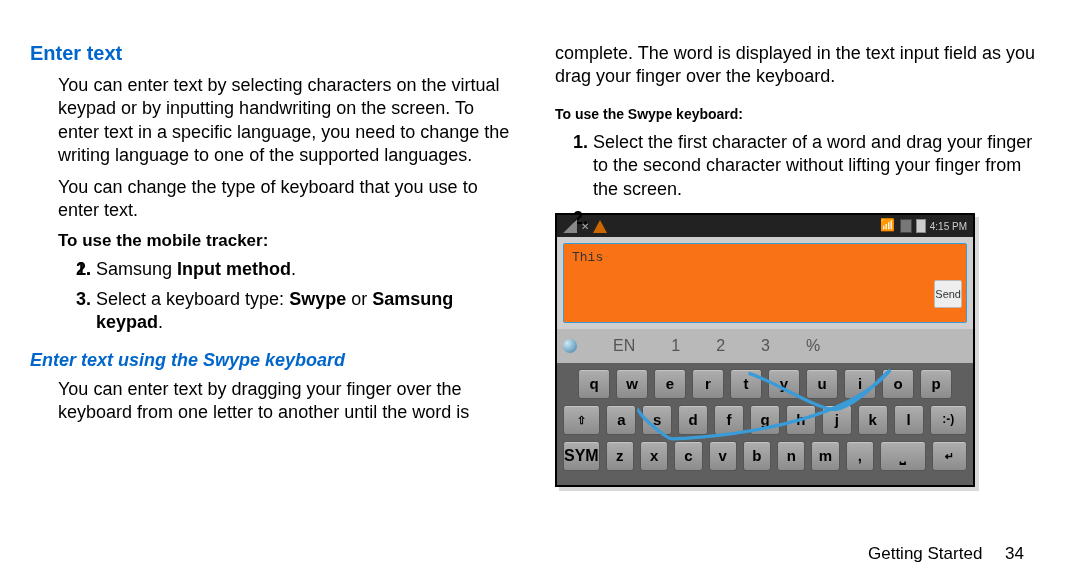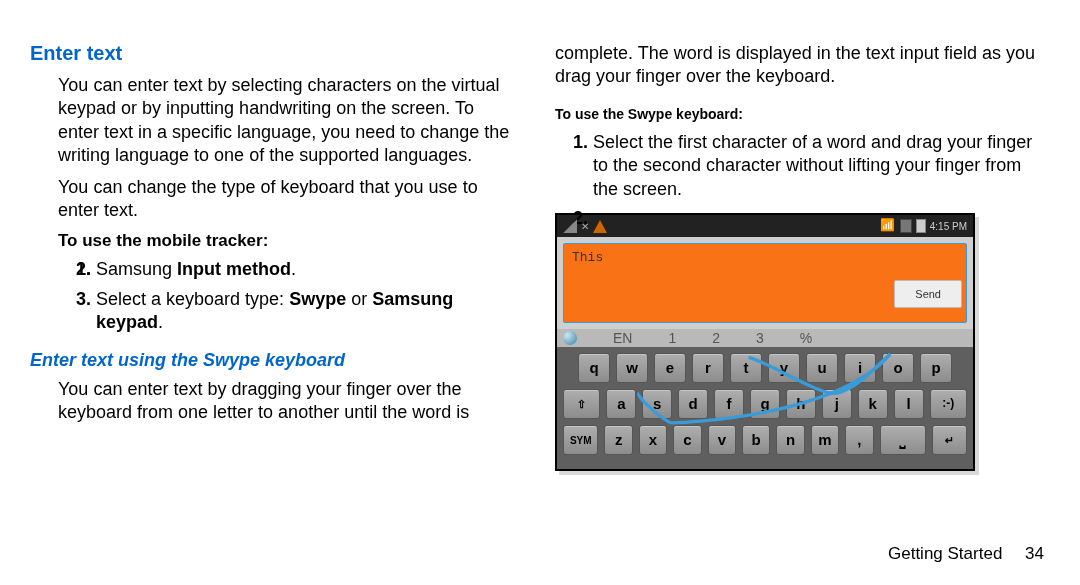--- a/index.html
+++ b/index.html
@@ -43,21 +43,21 @@
     font-size: 17px;
   }
   .sub-bold2 {
     font-weight: bold;
     margin: 6px 0 8px 0;
     font-size: 14px;
   }
   ol { list-style: none; margin-left: 46px; }
   ol li { margin: 4px 0 6px 0; position: relative; padding-left: 20px; }
   ol li .num { font-weight: bold; position: absolute; left: 0; }
-  .footer { position: absolute; right: 36px; bottom: 20px; font-size: 17px; }
+  .footer { position: absolute; right: 56px; bottom: 20px; font-size: 17px; }
   .pagenum { margin-left: 18px; }
 
   
   .phone {
     width: 420px;
     border: 2px solid #000;
     background: #cfcfcf;
     margin-top: 12px;
     box-shadow: 4px 4px 0 rgba(0,0,0,.15);
   }
@@ -78,38 +78,38 @@
   .warn { width:0;height:0;border-left:7px solid transparent;border-right:7px solid transparent;border-bottom:13px solid #cc6600; }
   .wifi { color:#3a9bd9; font-size:12px; }
   .batt { width:10px;height:14px;background:#ccc;border:1px solid #888; }
   .textarea {
     background:#f97316; margin:6px; border:1px solid #3a9bd9; height:80px;
     position:relative; border-radius:2px;
   }
   .textarea .caret-line { position:absolute; left:8px; right:54px; top:6px; font-family:"Courier New",monospace; font-size:13px; color:#333; }
   .send-btn {
     position:absolute; right:4px; top:36px; background:#eee; border:1px solid #bbb;
-    border-radius:2px; font-size:11px; padding:6px 20px; color:#333;
+    border-radius:2px; font-size:11px; padding:6px 0; color:#333;
   }
   .kbd-toprow {
-    height:18px; background:#b9b9b9; display:flex; gap:36px; padding:0 6px;
-    font-size:14px; color:#555; align-items:center;
+    height:34px; background:#b9b9b9; display:flex; gap:36px; padding:0 6px;
+    font-size:16px; color:#555; align-items:center;
   }
   .orb { width:14px;height:14px;border-radius:50%;background:radial-gradient(circle at 30% 30%,#cfe8f5,#3a7fa8); }
   .keyrows { background:#5f5f5f; padding:6px 6px 8px 6px; }
   .krow { display:flex; gap:6px; margin-bottom:6px; justify-content:center; }
   .key {
     width:32px; height:30px; background:linear-gradient(#aeaeae,#8c8c8c);
     border:1px solid #555; border-radius:3px; color:#000; font-size:15px;
     display:flex; align-items:center; justify-content:center; font-weight:bold;
     box-shadow: inset 0 1px 0 rgba(255,255,255,.3);
   }
   .key.wide { width:40px; font-size:11px; }
   .key.space { width:52px; }
-  .key.sym { font-size:10px; }
+  .key.sym { font-size:16px; }
   .swypepath {
     position:absolute; pointer-events:none; left:6px; right:6px; bottom:8px; height:120px;
   }
 </style>
 </head>
 <body>
 
 <div class="page">
   <div class="col">
     <h1 class="blue-hdr">Enter text</h1>

